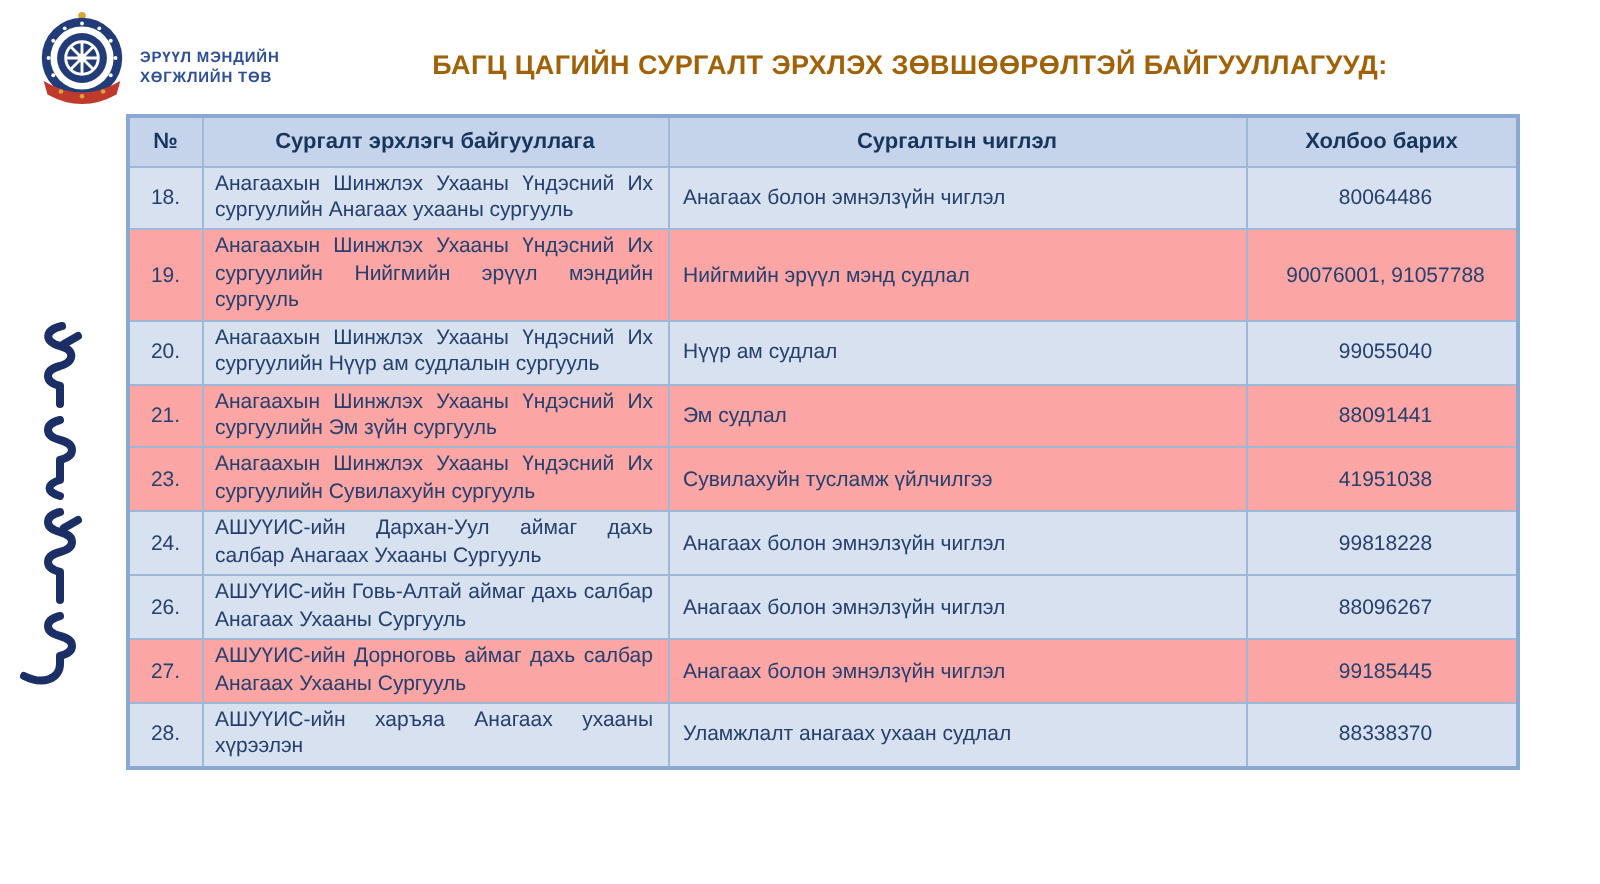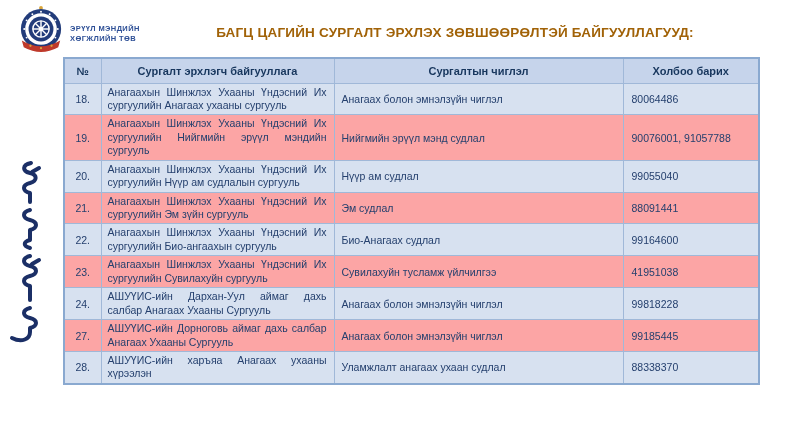--- a/index.html
+++ b/index.html
@@ -51,21 +51,21 @@
   .reg-table tbody tr { height: 31px; }
   .reg-table tbody tr.row-short { height: 25px; }
   .reg-table tbody tr.row-dark  td { background: #d7e1f0; }
   .reg-table tbody tr.row-light td { background: #fca5a5; }
 
   .reg-table td:nth-child(1) { text-align: center; padding: 1px 2px; }
   .reg-table td:nth-child(2) {
     text-align: justify; padding: 2px 7px 2px 6px; line-height: 1.28;
   }
   .reg-table td:nth-child(3) { padding: 2px 4px 2px 7px; }
-  .reg-table td:nth-child(4) { padding: 2px 4px 2px 8px; }
+  .reg-table td:nth-child(4) { padding: 2px 4px 2px 8px; text-align: center; }
 </style>
 </head>
 <body>
 
 <div class="slide">
 
   <svg class="logo-emblem" viewBox="0 0 48 52" xmlns="http://www.w3.org/2000/svg">
     <circle cx="24" cy="4" r="2" fill="#d9a53a"></circle>
     <circle cx="24" cy="26" r="21" fill="#223c7a"></circle>
     <circle cx="24" cy="26" r="16.5" fill="#ffffff"></circle>
@@ -148,37 +148,37 @@
           <td>Анагаахын Шинжлэх Ухааны Үндэсний Их сургуулийн Нүүр ам судлалын сургууль</td>
           <td>Нүүр ам судлал</td>
           <td>99055040</td>
         </tr>
         <tr class="row-light">
           <td>21.</td>
           <td>Анагаахын Шинжлэх Ухааны Үндэсний Их сургуулийн Эм зүйн сургууль</td>
           <td>Эм судлал</td>
           <td>88091441</td>
         </tr>
-        <tr class="row-dark">
-          <td>22.</td>
-          <td>Анагаахын Шинжлэх Ухааны Үндэсний Их сургуулийн Био-ангаахын сургууль</td>
-          <td>Био-Анагаах судлал</td>
-          <td>99164600</td>
-        </tr>
         <tr class="row-light">
           <td>23.</td>
           <td>Анагаахын Шинжлэх Ухааны Үндэсний Их сургуулийн Сувилахуйн сургууль</td>
           <td>Сувилахуйн тусламж үйлчилгээ</td>
           <td>41951038</td>
         </tr>
         <tr class="row-dark">
           <td>24.</td>
           <td>АШУҮИС-ийн Дархан-Уул аймаг дахь салбар Анагаах Ухааны Сургууль</td>
           <td>Анагаах болон эмнэлзүйн чиглэл</td>
           <td>99818228</td>
+        </tr>
+        <tr class="row-dark">
+          <td>26.</td>
+          <td>АШУҮИС-ийн Говь-Алтай аймаг дахь салбар Анагаах Ухааны Сургууль</td>
+          <td>Анагаах болон эмнэлзүйн чиглэл</td>
+          <td>88096267</td>
         </tr>
         <tr class="row-light">
           <td>27.</td>
           <td>АШУҮИС-ийн Дорноговь аймаг дахь салбар Анагаах Ухааны Сургууль</td>
           <td>Анагаах болон эмнэлзүйн чиглэл</td>
           <td>99185445</td>
         </tr>
         <tr class="row-dark row-short">
           <td>28.</td>
           <td>АШУҮИС-ийн харъяа Анагаах ухааны хүрээлэн</td>

